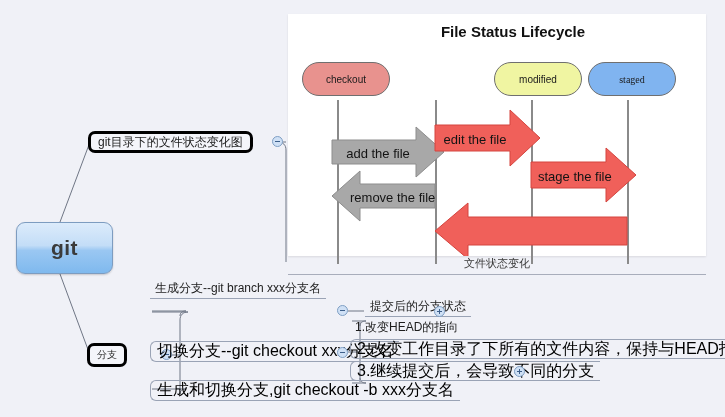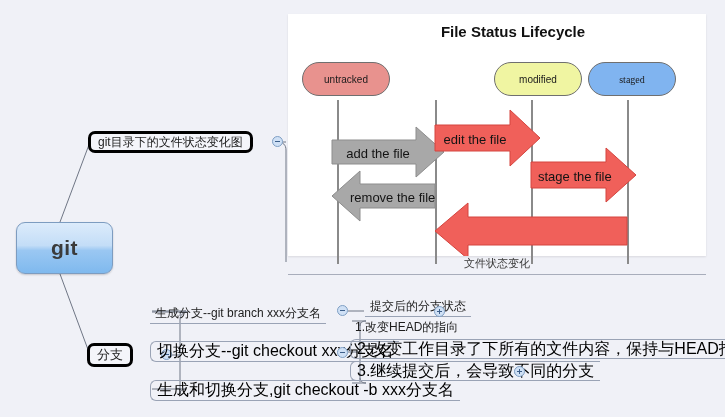--- a/index.html
+++ b/index.html
@@ -66,21 +66,21 @@
   .node-fig {
     position: absolute;
     left: 88px; top: 131px;
     height: 22px;
   }
   .node-branch {
     position: absolute;
     left: 87px; top: 343px;
     height: 24px;
   }
-  .node-branch span { font-size: 13px; font-family: Liberation Mono, monospace; }
+  .node-branch span { font-size: 10px; font-family: Liberation Mono, monospace; }
 
   
   .plain-label {
     position: absolute;
     white-space: nowrap;
     display: flex;
     align-items: flex-end;
     padding: 0 5px 1px 5px;
     box-sizing: border-box;
     border-bottom: 1px solid #9aa3b5;
@@ -227,21 +227,21 @@
   <div class="topic-box node-fig">
     <span>git目录下的文件状态变化图</span>
   </div>
   <div class="toggle" style="left:272px; top:136px;"></div>
 
   <div class="topic-box node-branch">
     <span>分支</span>
   </div>
   <div class="toggle" style="left:161px; top:349px;"></div>
 
-  <div class="plain-label" style="left:150px; top:308px; height:16px;align-items:flex-end;">
+  <div class="plain-label" style="left:150px; top:283px; height:16px;align-items:flex-end;">
     <span>生成分支--git branch xxx分支名</span>
   </div>
   <div class="toggle" style="left:337px; top:305px;"></div>
 
   <div class="boxed-label" style="left:150px; top:341px; height:21px; border-right:none; border-radius:6px 0 0 6px;">
     <span>切换分支--git checkout xxx分支名</span>
   </div>
   <div class="toggle" style="left:337px; top:347px;"></div>
 
   <div class="boxed-label" style="left:150px; top:380px; height:21px; border-right:none; border-radius:6px 0 0 6px;">
@@ -264,21 +264,21 @@
   <div class="boxed-label" style="left:350px; top:361px; height:20px; border-right:none; border-radius:6px 0 0 6px;">
     <span>3.继续提交后，会导致不同的分支</span>
   </div>
   <div class="toggle plus" style="left:514px; top:366px;"></div>
 
   <div id="lifecycle-panel">
 
     <div id="lifecycle-title">File Status Lifecycle</div>
 
     <div class="state-node" style="left:14px;  width:88px; background:#e8928e;">
-      <span>untracked</span>
+      <span>checkout</span>
     </div>
     <div class="state-node" style="left:206px; width:88px; background:#f0f5a2;">
       <span>modified</span>
     </div>
     <div class="state-node" style="left:300px; width:88px; background:#80b4f0;font-family:Liberation Serif, serif;">
       <span>staged</span>
     </div>
 
     <div class="lifeline" style="left:49px;"></div>
     <div class="lifeline" style="left:147px;"></div>

